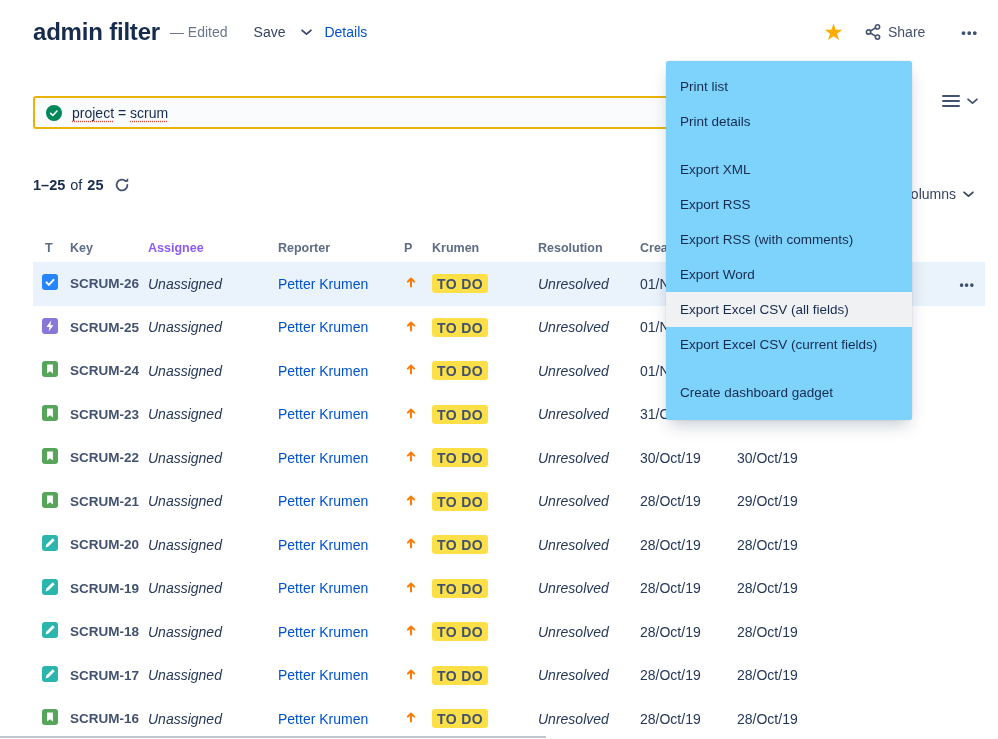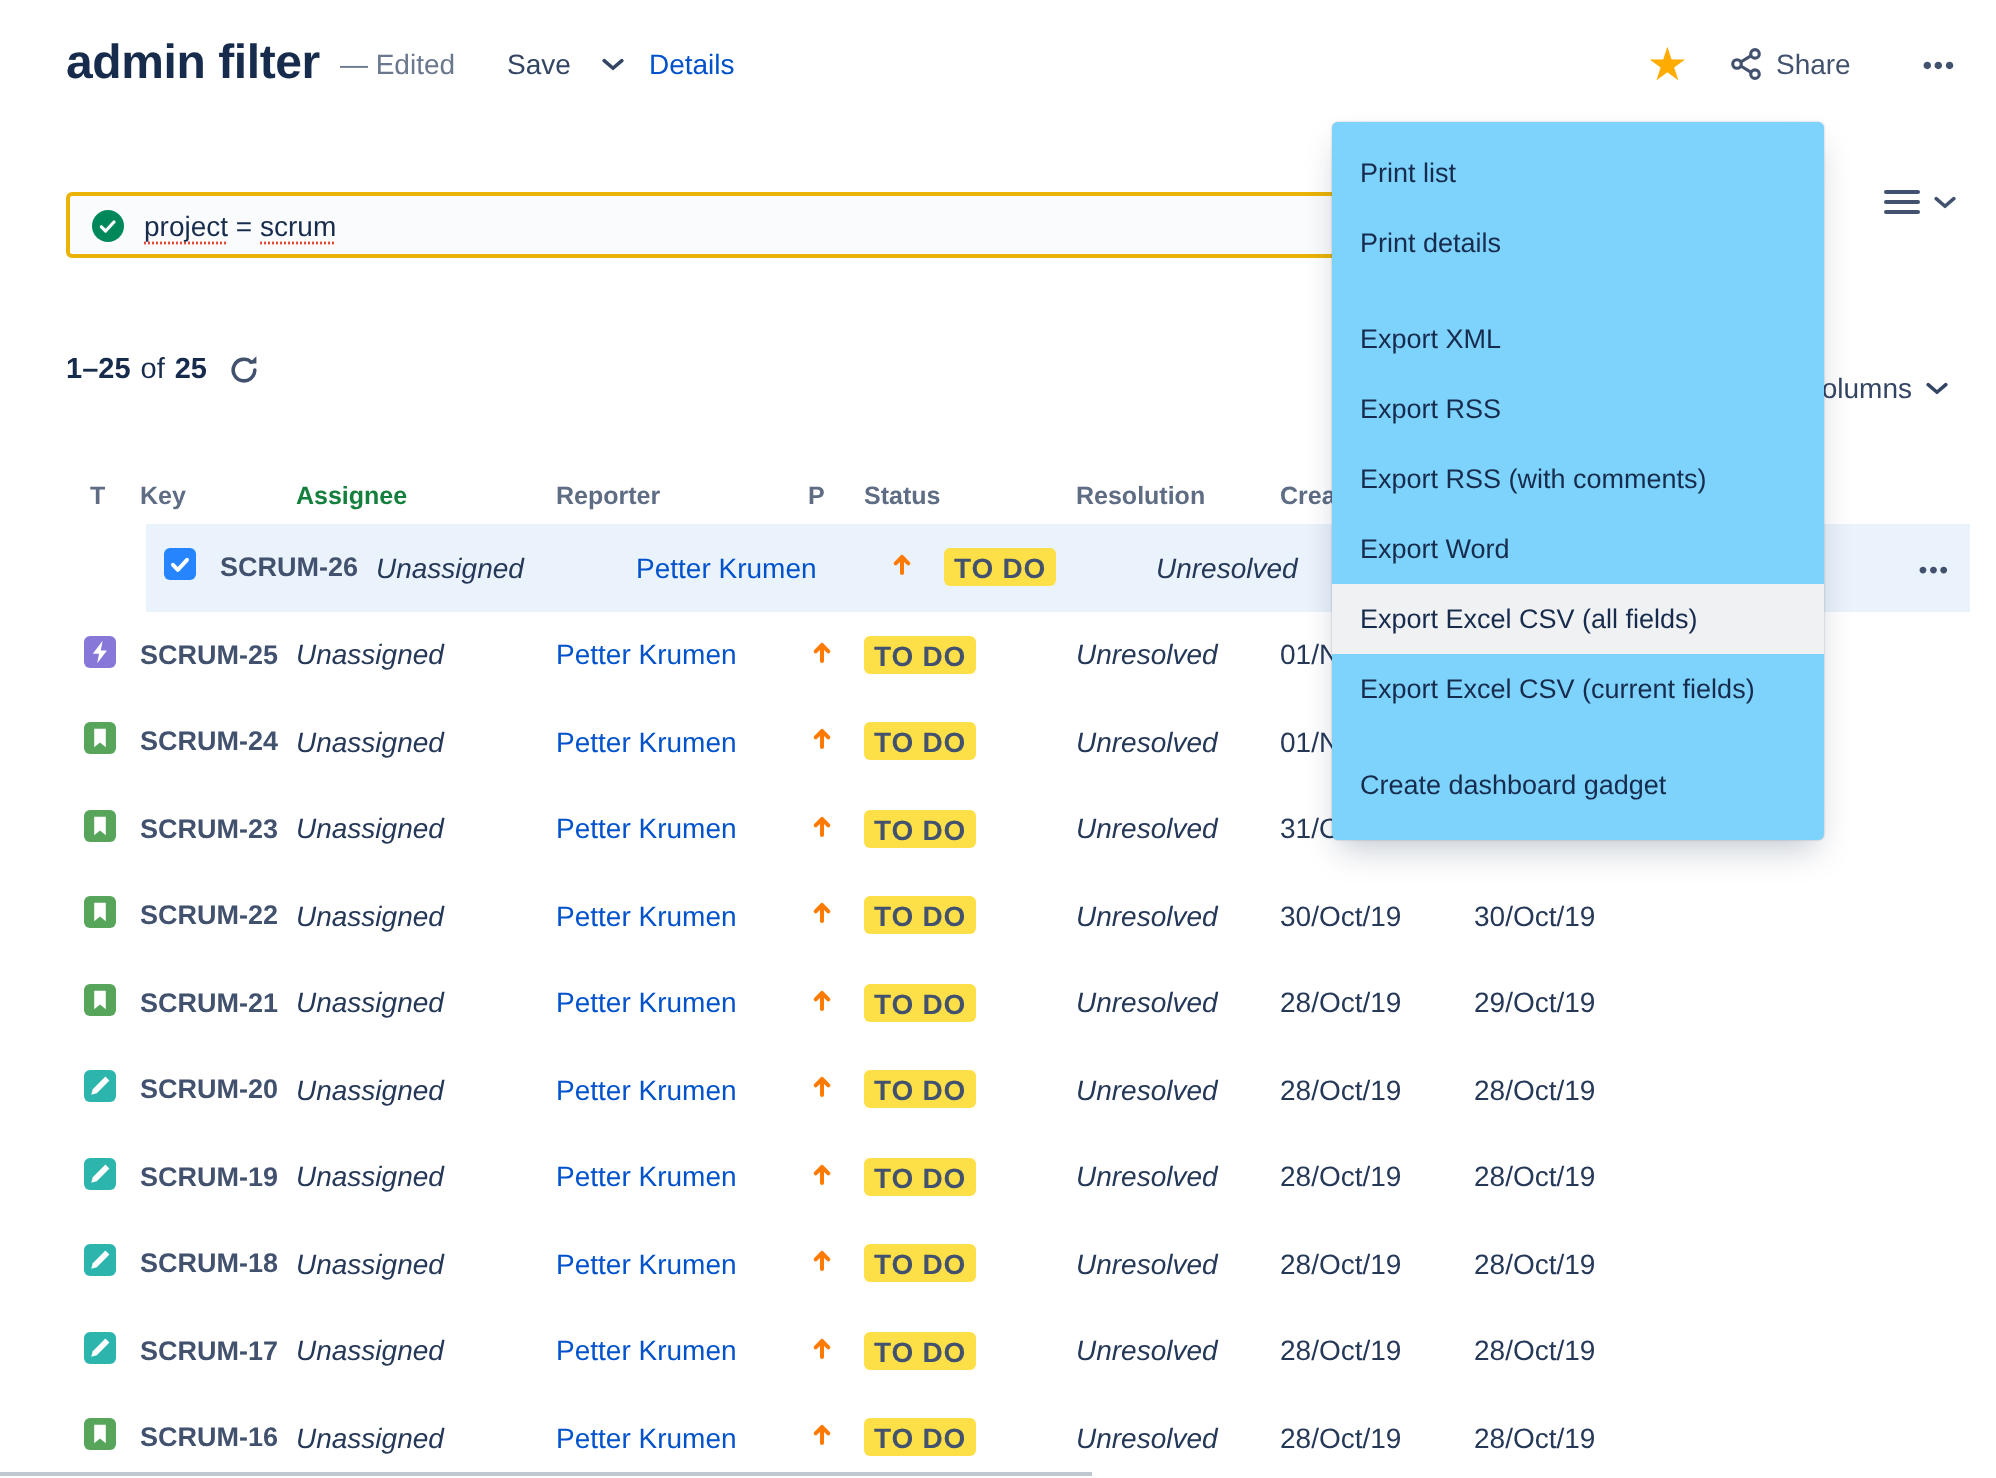--- a/index.html
+++ b/index.html
@@ -31,28 +31,28 @@
   
   .countrow { position:absolute; left:33px; top:177px; display:flex; align-items:center; font-size:14.5px; color:#172B4D; }
   .countrow .b { font-weight:700; }
   .countrow .sep { margin:0 5px;text-align:right; }
   .refresh-btn { margin-left:10px; display:inline-flex; cursor:pointer; }
   .columns-btn { position:absolute; right:24px; top:186px; display:flex; align-items:center; gap:7px; font-size:14px; color:#344563; font-weight:500; cursor:pointer; z-index:1; }
   
   .issuetable { position:absolute; left:33px; right:13px; top:234px; }
   .thead { display:flex; align-items:center; height:28px; font-size:12.5px; font-weight:600; color:#5E6C84; }
   .trow { display:flex; align-items:center; height:43.5px; font-size:14px; }
-  .trow.selected { background:#EAF2FB;margin-left:40px; }
+  .trow.selected { background:#EAF2FB; }
   .c { flex:none; white-space:nowrap; overflow:visible; }
   .c-t { width:37px; padding-left:9px; }
   .thead .c-t { padding-left:12px; }
   .c-key { width:78px; font-weight:700; color:#42526E; font-size:13.5px; }
   .thead .c-key { font-weight:600; color:#5E6C84; font-size:12.5px; }
   .c-assignee { width:130px; font-style:italic; color:#253858; }
-  .thead .c-assignee { font-style:normal; color:#15803d; }
+  .thead .c-assignee { font-style:normal; color:#8b5cf6; }
   .c-reporter { width:126px; }
   .c-reporter a { color:#0052CC; text-decoration:none; cursor:pointer; }
   .c-p { width:28px; }
   .c-status { width:106px; }
   .c-res { width:102px; font-style:italic; color:#253858; }
   .thead .c-res { font-style:normal; color:#5E6C84; }
   .c-created { width:97px; color:#253858; }
   .c-updated { width:97px; color:#253858; }
   .thead .c-created, .thead .c-updated { color:#5E6C84; }
   .c-actions { flex:1; text-align:right; padding-right:10px; }
@@ -147,21 +147,21 @@
   </span>
 </div>
 
 <div class="issuetable">
   <div class="thead" id="thead">
       <div class="c c-t">T</div>
       <div class="c c-key">Key</div>
       <div class="c c-assignee">Assignee</div>
       <div class="c c-reporter">Reporter</div>
       <div class="c c-p">P</div>
-      <div class="c c-status">Status</div>
+      <div class="c c-status">Krumen</div>
       <div class="c c-res">Resolution</div>
       <div class="c c-created">Created</div>
       <div class="c c-updated">Updated</div>
     </div>
   <div id="rows">
       <div class="trow selected">
         <div class="c c-t"><span class="type-icon" style="background:#2684FF">
             <svg width="16" height="16" viewBox="0 0 16 16">
               <path d="M4.5 8.4l2.4 2.5 4.6-5" stroke="#fff" stroke-width="2" fill="none" stroke-linecap="round" stroke-linejoin="round"></path>
             </svg>

